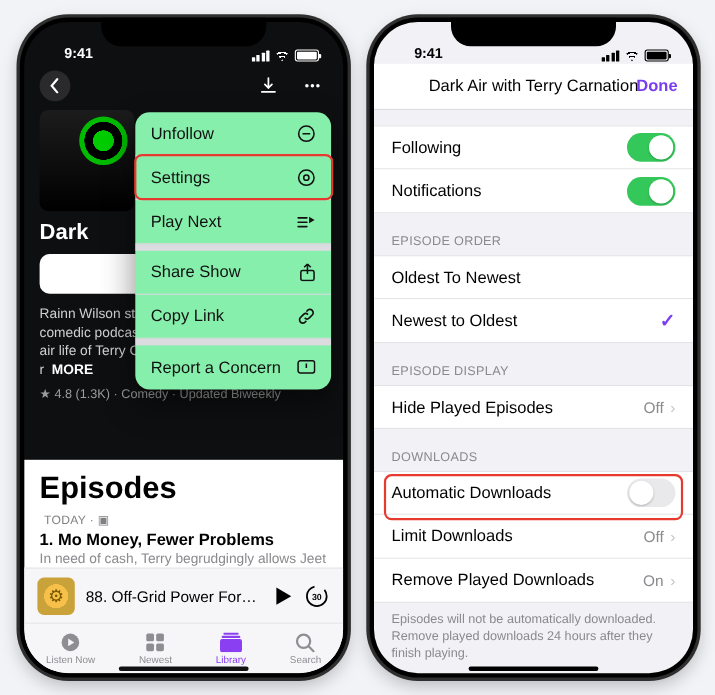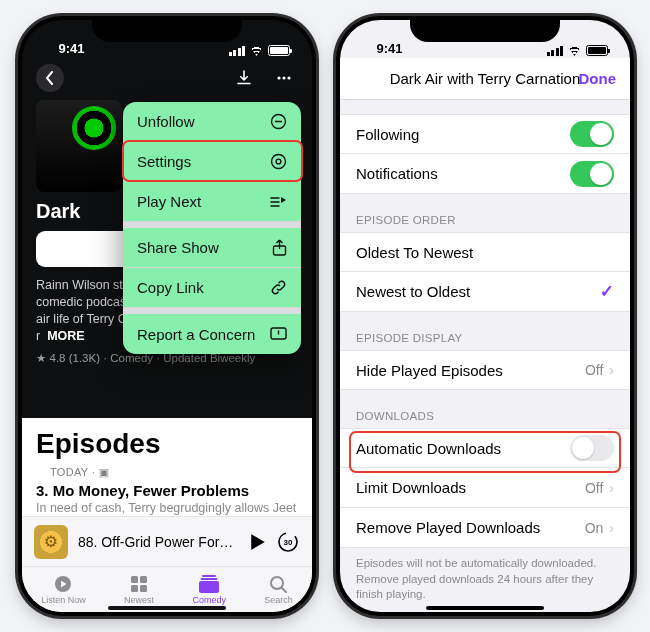--- a/index.html
+++ b/index.html
@@ -38,21 +38,21 @@
   svg{display:block}
   .art{margin:2px 0 0 14px;width:86px;height:92px;border-radius:8px;background:linear-gradient(#1c1c1c,#000);position:relative;overflow:hidden}
   .art .ring{position:absolute;right:6px;top:6px;width:44px;height:44px;border-radius:50%;background:radial-gradient(circle at 50% 50%,#0c0 0 30%,#000 31% 55%,#0b0 56% 100%)}
   .title1{font-size:20px;font-weight:700;margin:8px 0 0 14px}
   .playbtn{margin:8px 14px 0;background:#fff;color:#000;border-radius:9px;height:36px;display:flex;align-items:center;justify-content:center;gap:7px;font-weight:600;font-size:15px}
   .desc{margin:10px 14px 0;font-size:12.5px;line-height:1.35;color:#cfcfd1}
   .more{color:#fff;font-weight:700}
   .meta{margin:6px 14px 0;font-size:11.5px;color:#9c9c9e}
   .whitep{position:absolute;left:0;right:0;top:398px;bottom:0;background:#fff;color:#000}
   .whitep h2{font-size:28px;font-weight:800;margin:10px 14px 6px}
-  .epmeta{margin:4px 28px 0;font-size:11px;color:#808084;letter-spacing:.3px}
+  .epmeta{margin:4px 18px 0;font-size:11px;color:#808084;letter-spacing:.3px}
   .eptitle{margin:3px 14px 0;font-size:15px;font-weight:600}
   .epsub{margin:2px 14px 0;font-size:12.5px;color:#8a8a8e}
   .mini{position:absolute;left:0;right:0;bottom:46px;height:50px;border-top:1px solid #e5e5e8;background:#f6f6f8;display:flex;align-items:center;gap:10px;padding:0 12px}
   .mini .thumb{width:34px;height:34px;border-radius:6px;background:radial-gradient(circle at 50% 50%,#f6c04b 0 45%,#caa23a 46% 100%);display:grid;place-items:center;color:#7a5a00;font-size:16px}
   .mini .t{flex:1;font-size:14px;white-space:nowrap;overflow:hidden;text-overflow:ellipsis}
   .tabbar{position:absolute;left:0;right:0;bottom:0;height:46px;border-top:1px solid #e5e5e8;background:#f6f6f8;display:flex;justify-content:space-around;align-items:center}
   .tab{display:flex;flex-direction:column;align-items:center;gap:1px;color:#8e8e92;font-size:9px}
   .tab.active{color:#8a3ff2}
   .tab .ic{width:22px;height:20px;display:grid;place-items:center}
 
@@ -144,21 +144,21 @@
       </div>
 
       <div class="desc">
         <span>Rainn Wilson stars in this fictional darkly comedic podcast that explores the on and off-air life of Terry Carnation – a late-night talk-r</span>&nbsp;&nbsp;<span class="more">MORE</span>
       </div>
       <div class="meta">★ 4.8 (1.3K) · Comedy · Updated Biweekly</div>
 
       <div class="whitep">
         <h2>Episodes</h2>
         <div class="epmeta"><span>TODAY ·</span> ▣</div>
-        <div class="eptitle">3. Mo Money, Fewer Problems</div>
+        <div class="eptitle">1. Mo Money, Fewer Problems</div>
         <div class="epsub">In need of cash, Terry begrudgingly allows Jeet</div>
 
         <div class="mini">
           <div class="thumb">⚙</div>
           <div class="t">88. Off-Grid Power For…</div>
           <svg width="16" height="18" viewBox="0 0 14 16">
               <path d="M1 1v14l12-7z" fill="#000"></path>
             </svg>
           <svg width="24" height="24" viewBox="0 0 24 24">
               <circle cx="12" cy="12" r="9" stroke="#000" stroke-width="1.6" fill="none" stroke-dasharray="40 10"></circle>
@@ -188,21 +188,21 @@
             <span>Newest</span>
           </div>
           <div class="tab active">
             <span class="ic">
                 <svg width="20" height="18" viewBox="0 0 20 18" fill="#8a3ff2">
                   <rect x="3" y="0" width="14" height="2" rx="1"></rect>
                   <rect x="1.5" y="3" width="17" height="2" rx="1"></rect>
                   <rect x="0" y="6" width="20" height="12" rx="2"></rect>
                 </svg>
               </span>
-            <span>Comedy</span>
+            <span>Library</span>
           </div>
           <div class="tab">
             <span class="ic">
                 <svg width="19" height="19" viewBox="0 0 19 19" stroke="#8e8e92" stroke-width="2" fill="none">
                   <circle cx="8" cy="8" r="6"></circle>
                   <path d="m13 13 4 4" stroke-linecap="round"></path>
                 </svg>
               </span>
             <span>Search</span>
           </div>

